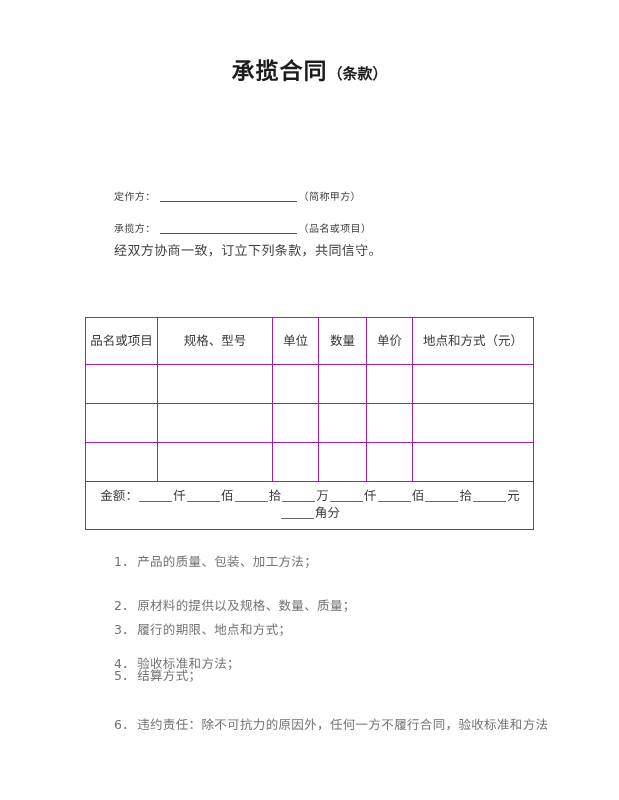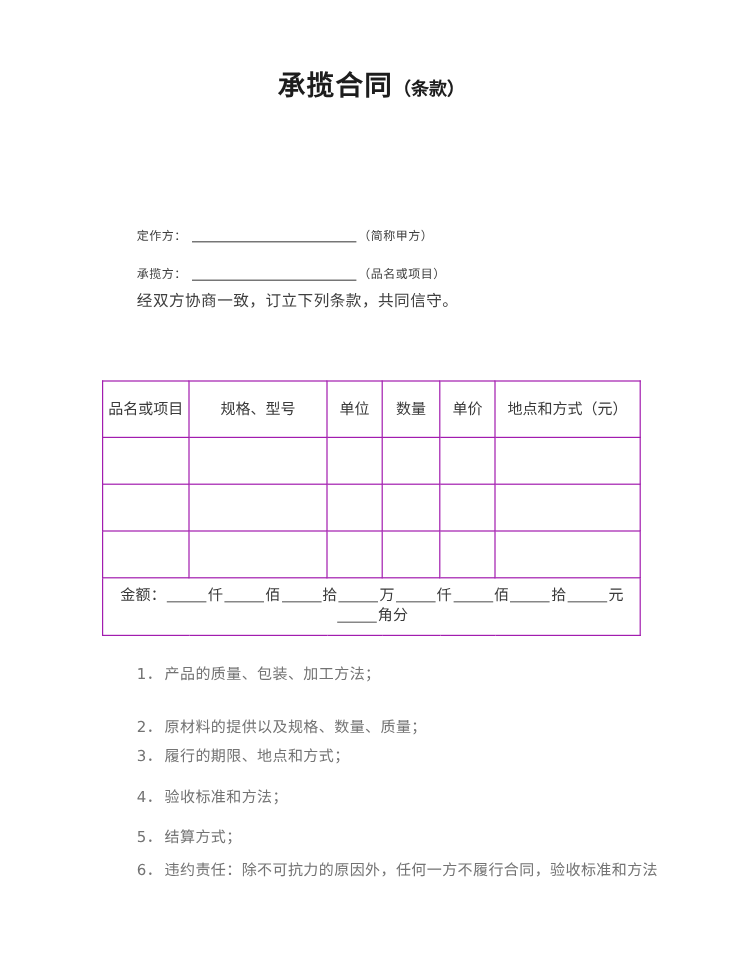--- a/index.html
+++ b/index.html
@@ -214,20 +214,20 @@
   </div>
   <div class="clause" style="top:585px;margin-top:10px;">
     <span class="clause-no">2．</span><span class="clause-text">原材料的提供以及规格、数量、质量；</span>
   </div>
   <div class="clause" style="top:619px;">
     <span class="clause-no">3．</span><span class="clause-text">履行的期限、地点和方式；</span>
   </div>
   <div class="clause" style="top:653px;">
     <span class="clause-no">4．</span><span class="clause-text">验收标准和方法；</span>
   </div>
-  <div class="clause" style="top:687px;">
+  <div class="clause" style="top:665px;">
     <span class="clause-no">5．</span><span class="clause-text">结算方式；</span>
   </div>
   <div class="clause" style="top:714px;">
     <span class="clause-no">6．</span><span class="clause-text">违约责任：除不可抗力的原因外，任何一方不履行合同，验收标准和方法</span>
   </div>
 
 </div>
 
 </body></html>

